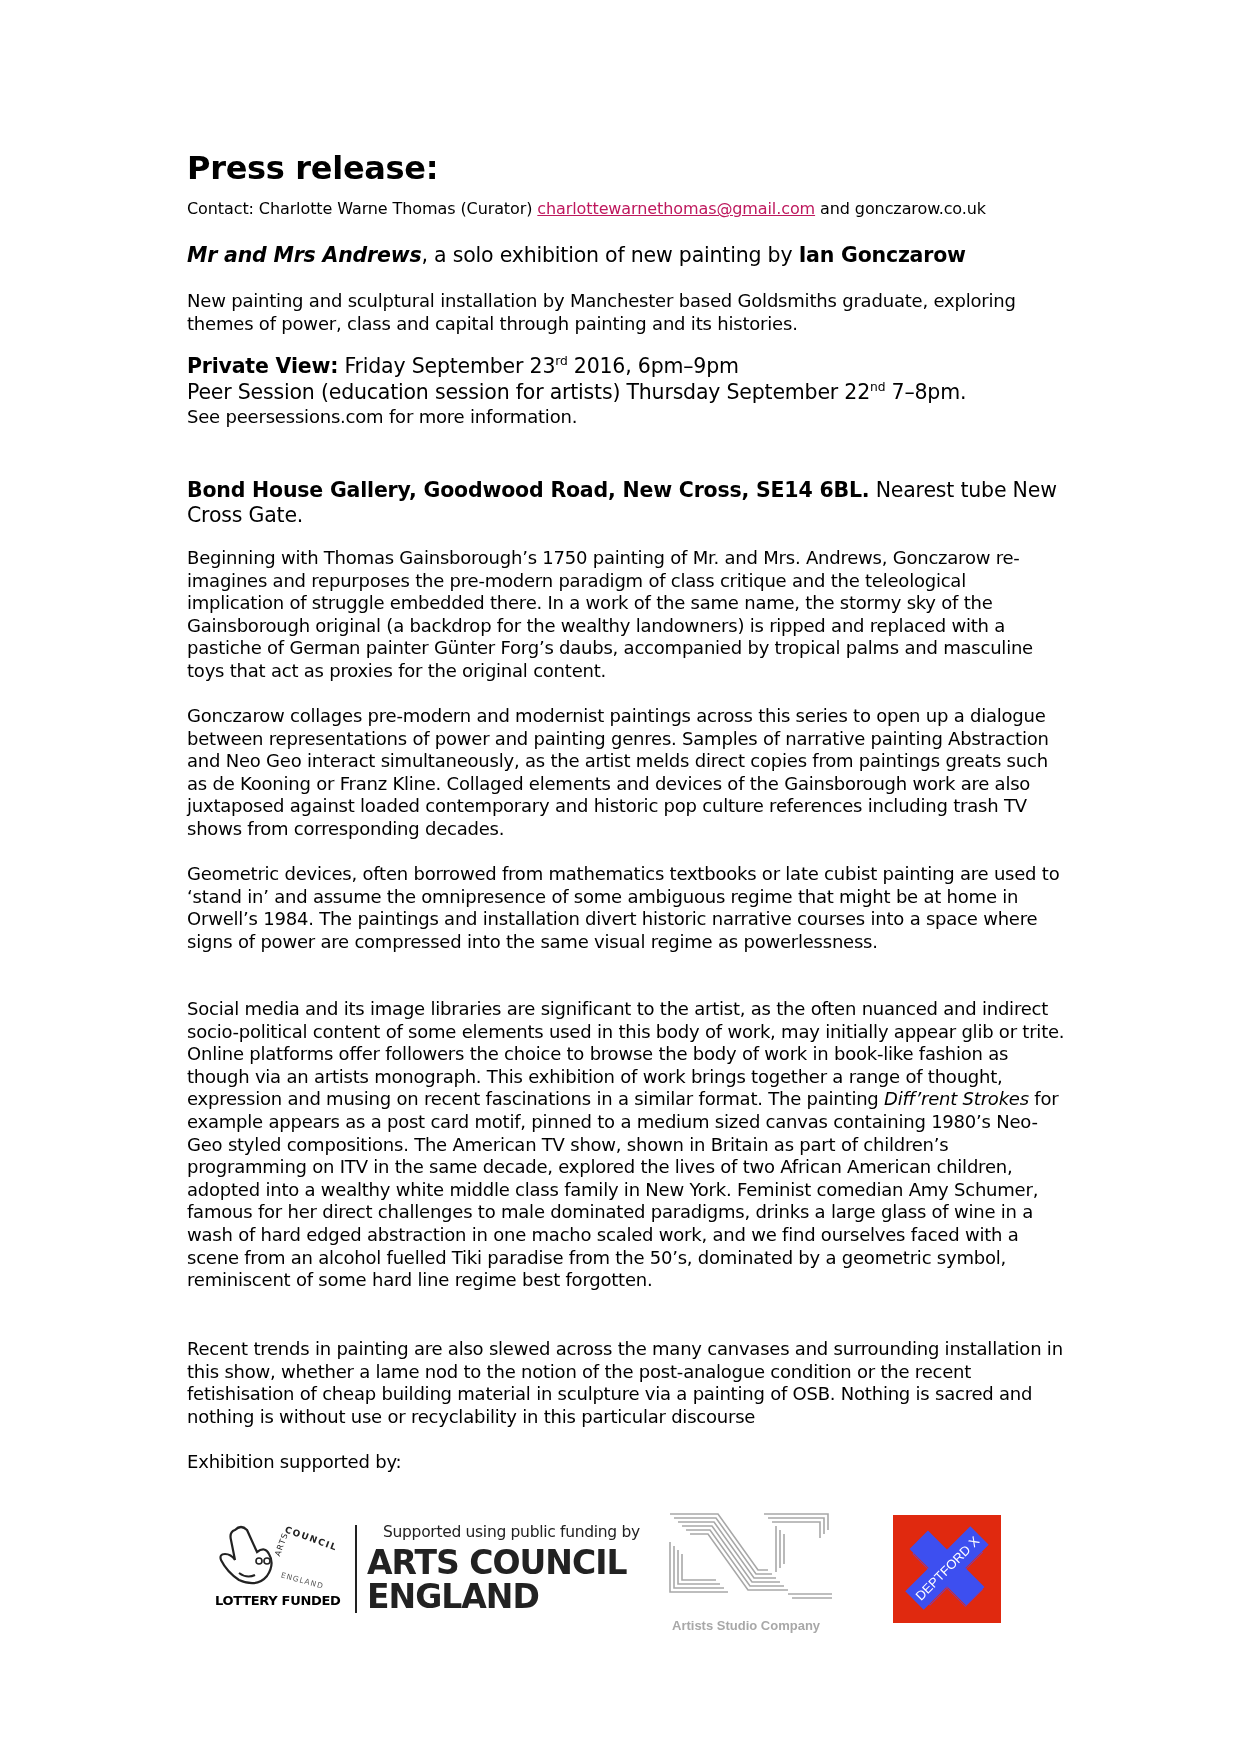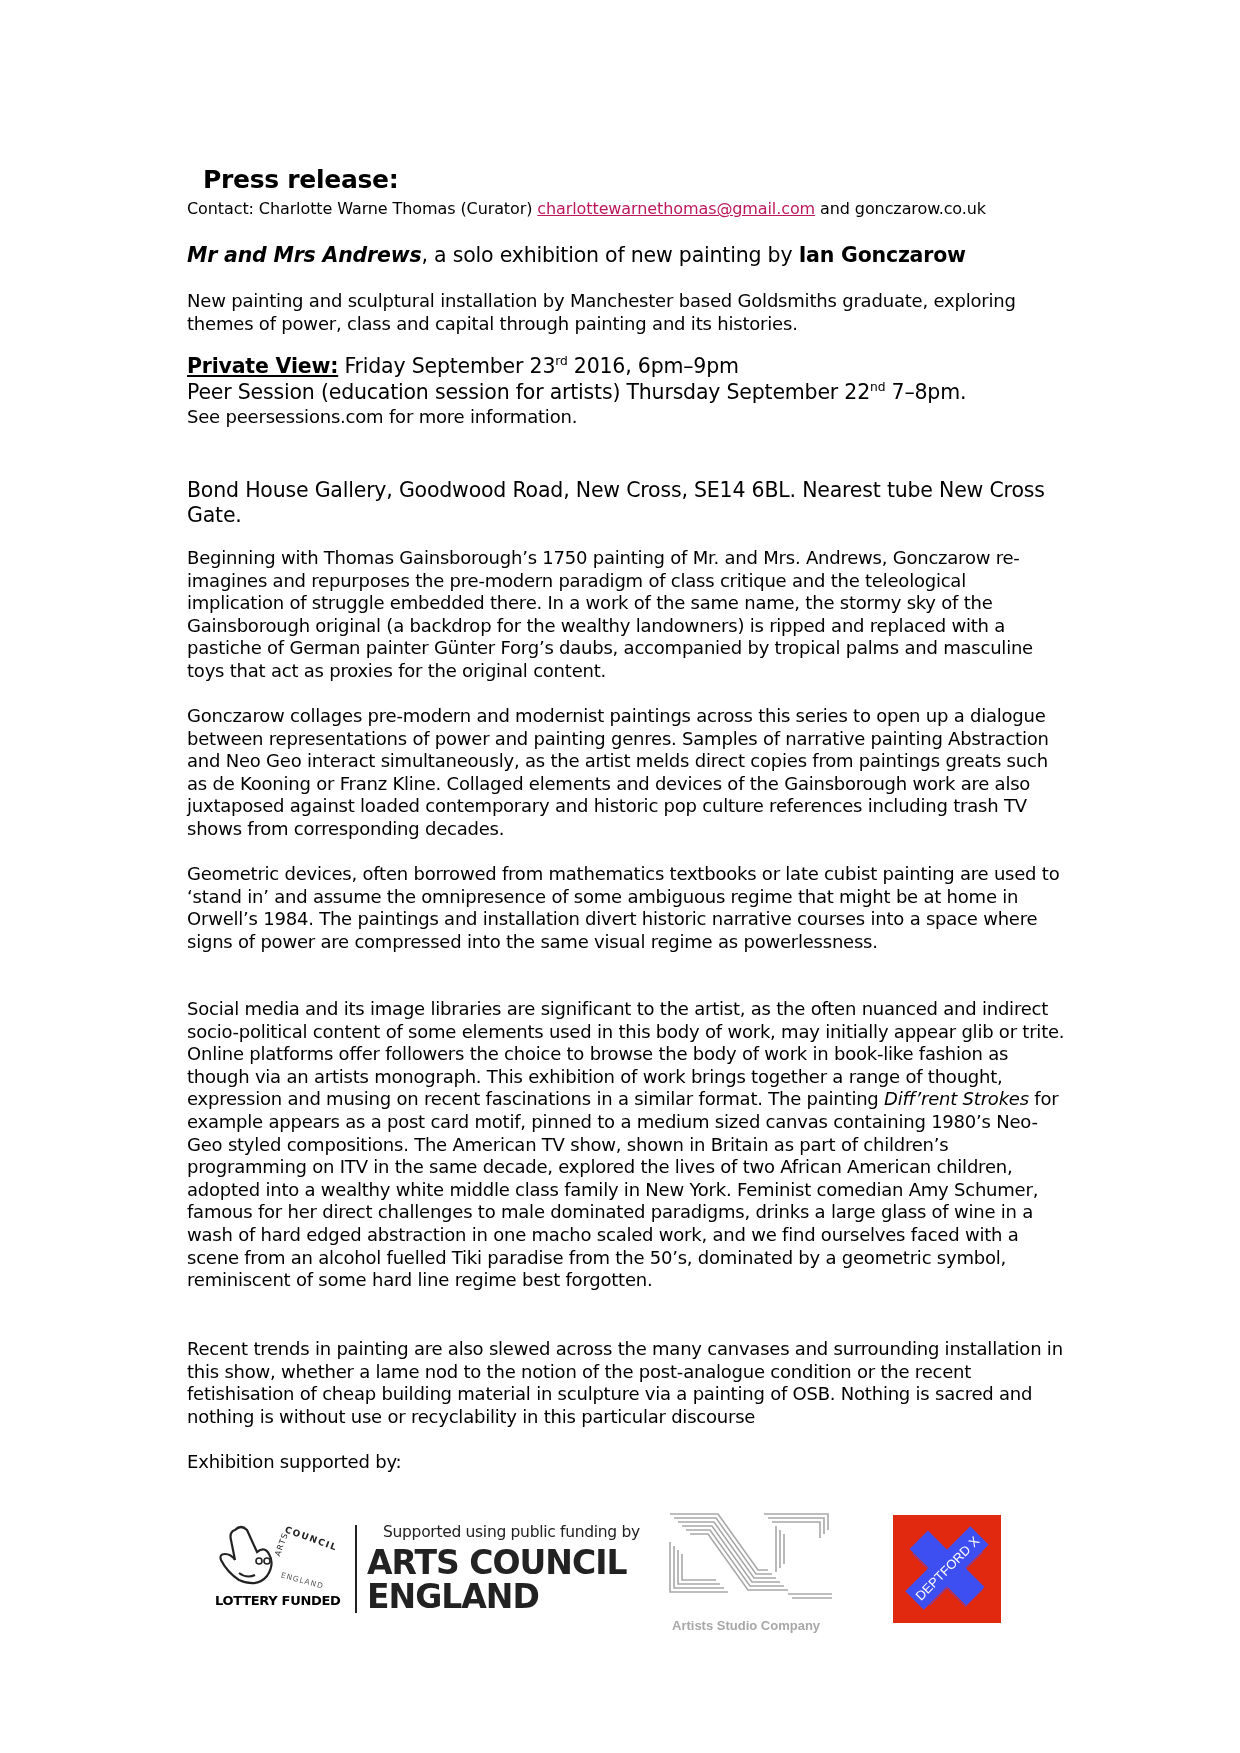--- a/index.html
+++ b/index.html
@@ -1,31 +1,31 @@
 <!DOCTYPE html>
 <html><head>
 <meta charset="utf-8">
 <style>
   html, body { margin: 0; padding: 0; background: #ffffff; }
   body { width: 1240px; height: 1753px; position: relative; overflow: hidden;
          font-family: "DejaVu Sans", sans-serif; color: #000; }
-  .heading { position: absolute; left: 187px; top: 149px; font-size: 25px; font-weight: bold; letter-spacing: -0.3px; margin: 16px; }
+  .heading { position: absolute; left: 187px; top: 149px; font-size: 32px; font-weight: bold; letter-spacing: -0.3px; margin: 0; }
   .contact { position: absolute; left: 187px; top: 199px; font-size: 16px; white-space: nowrap; letter-spacing: -0.1px; }
   .contact a { color: #be185d; text-decoration: underline; }
   .title { position: absolute; left: 187px; top: 243px; font-size: 20.5px; white-space: nowrap; letter-spacing: -0.2px; }
   .title .show { font-weight: bold; font-style: italic; margin-top: 45px; }
   .title .artist { font-weight: bold; }
   .intro { position: absolute; left: 187px; top: 290px; width: 880px; font-size: 18px; line-height: 22.5px; letter-spacing: -0.2px; }
   .dates { position: absolute; left: 187px; top: 354px; width: 900px; font-size: 20.5px; line-height: 25.5px; letter-spacing: -0.2px; }
   .dates .line { white-space: nowrap; display: block; }
   .dates .small { font-size: 18px; line-height: 23px; }
-  .dates b { font-weight: bold; text-decoration: underline; }
+  .dates b { font-weight: bold; }
   sup { font-size: 60%; line-height: 0; vertical-align: super; }
   .venue { position: absolute; left: 187px; top: 478px; width: 880px; font-size: 20.5px; line-height: 24.5px; letter-spacing: -0.2px; }
-  .venue b { font-weight: normal; }
+  .venue b { font-weight: bold; }
   .para { position: absolute; left: 187px; width: 880px; font-size: 18px; line-height: 22.6px; letter-spacing: -0.22px; margin: 0; }
   .supported { position: absolute; left: 187px; top: 1451px; font-size: 18px; letter-spacing: -0.2px; }
   .logo { position: absolute; }
   .ace { left: 215px; top: 1515px; width: 400px; height: 100px; }
   .ace .lotto-text { position: absolute; left: 0; top: 78px; font-size: 13px; font-weight: bold; letter-spacing: -0.3px; white-space: nowrap; }
   .ace .divider { position: absolute; left: 140px; top: 10px; width: 1.5px; height: 88px; background: #222; }
   .ace .small-line { position: absolute; left: 152px; top: 8px; font-size: 15.5px; color: #222; white-space: nowrap; letter-spacing: -0.3px; margin-left: 16px; }
   .ace .big-line { position: absolute; left: 152px; font-size: 33px; font-weight: bold; color: #222; white-space: nowrap; letter-spacing: -1px; line-height: 36px; }
   .ace .big1 { top: 30px; }
   .ace .big2 { top: 64px; }

